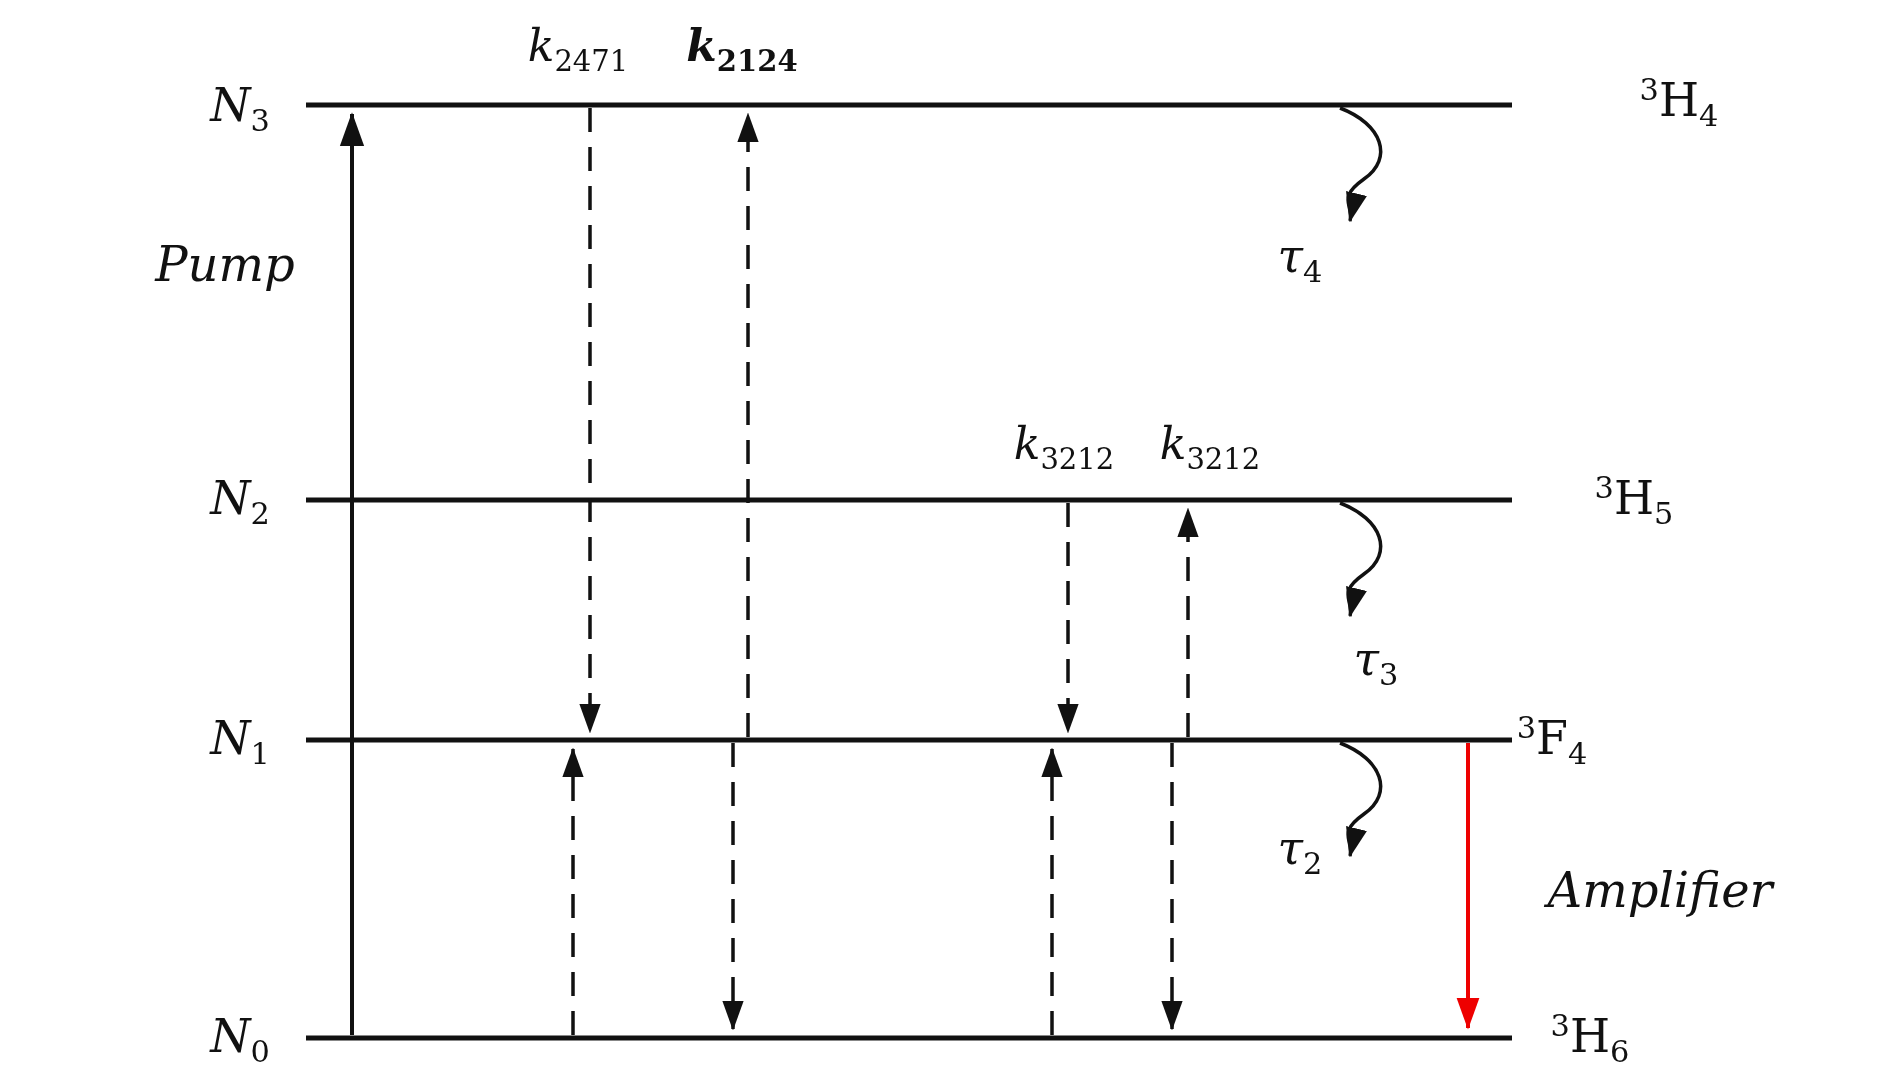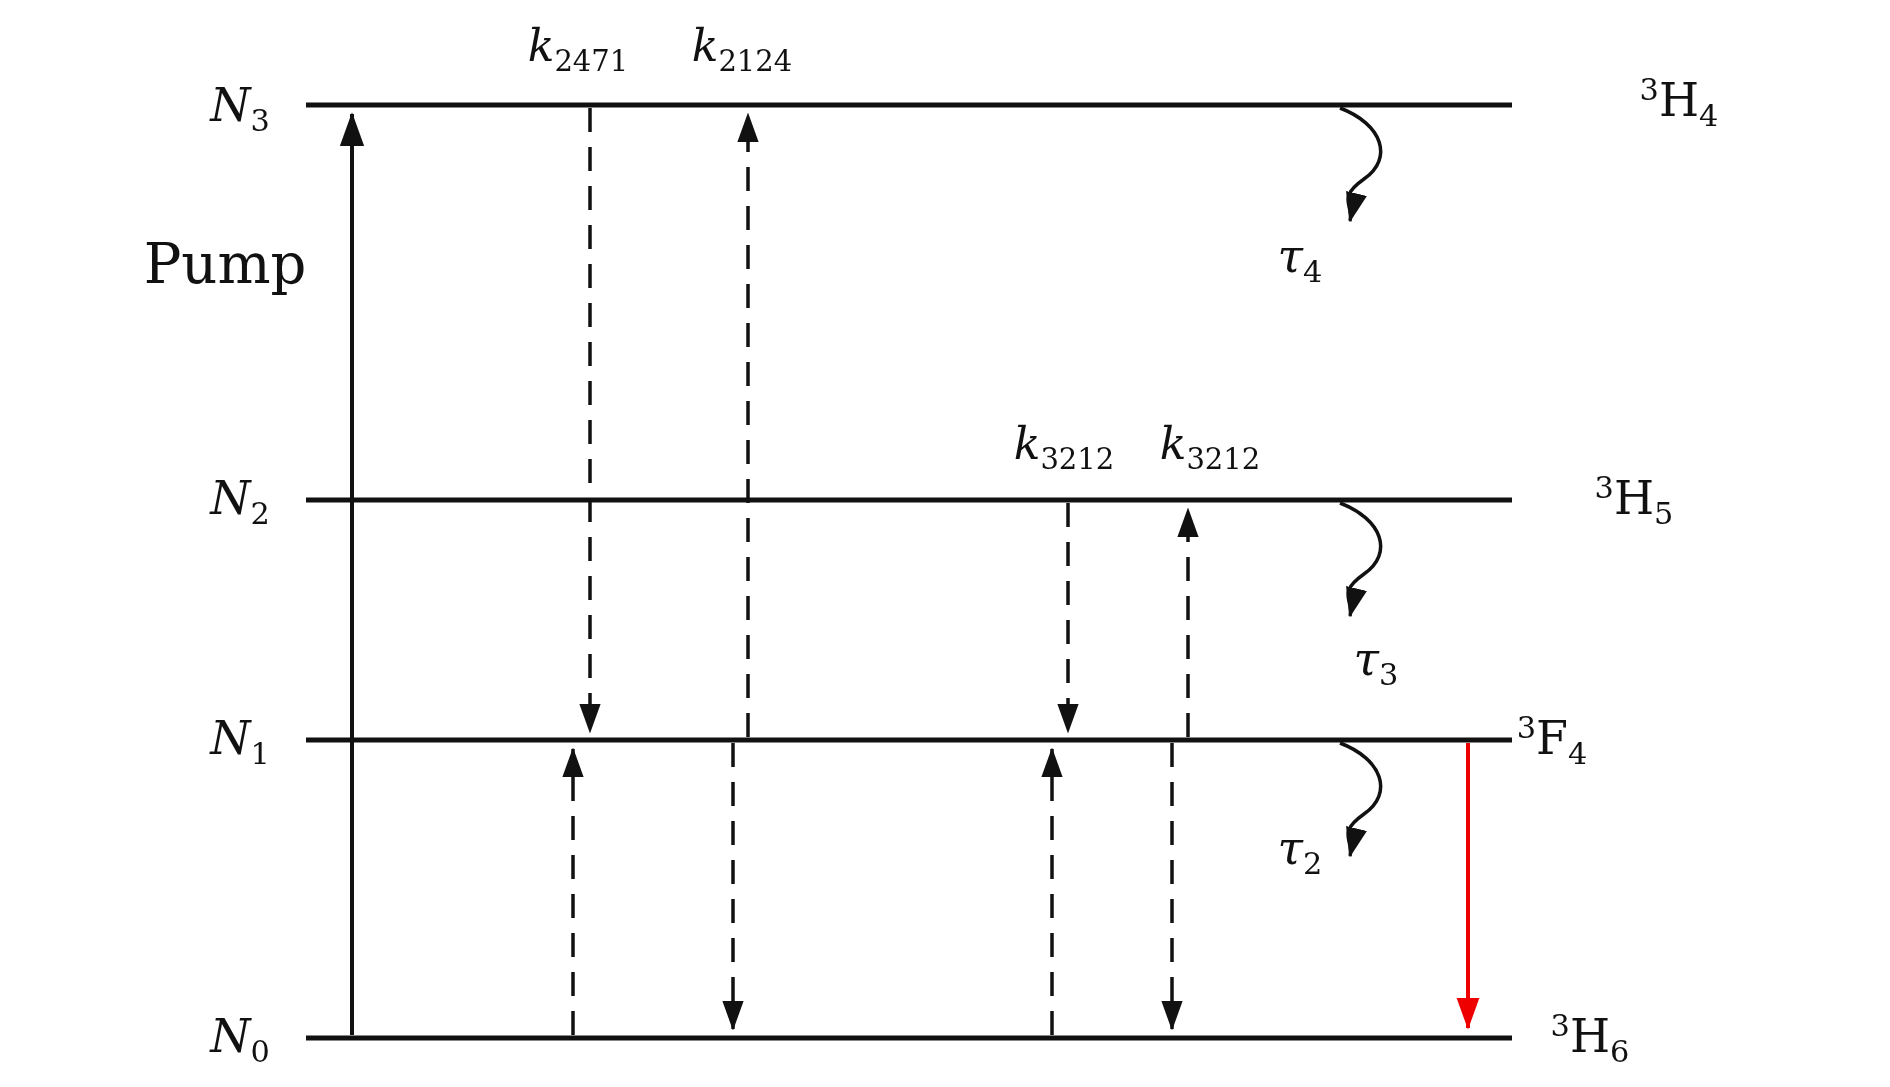--- a/index.html
+++ b/index.html
@@ -17,21 +17,21 @@
     transform: translate(-50%, -50%);
     font-size: 46px;
     line-height: 1;
     white-space: nowrap;
     color: #111111;
   }
   .lbl.math .m { font-style: italic; }
   .lbl sub { font-size: 66%; font-style: normal; line-height: 0; }
   .lbl sup { font-size: 66%; font-style: normal; line-height: 0; }
   .lbl.small { font-size: 44px; }
-  .lbl.word { font-size: 56px; }
+  .lbl.word { font-size: 48px; font-style: italic; }
 </style>
 </head>
 <body>
 
 <div class="canvas">
 
   <svg width="1890" height="1087" viewBox="0 0 1890 1087">
     <defs>
       <marker id="ah-black" viewBox="0 0 10 10" refX="9.5" refY="5" markerWidth="8.5" markerHeight="8.5" orient="auto-start-reverse">
         <path d="M0 1.4 L10 5 L0 8.6 z" fill="#111111"></path>
@@ -71,23 +71,24 @@
   <div class="lbl math" style="left:240px; top:498px;"><span class="m">N</span><sub>2</sub></div>
   <div class="lbl math" style="left:240px; top:738px;"><span class="m">N</span><sub>1</sub></div>
   <div class="lbl math" style="left:240px; top:1036px;"><span class="m">N</span><sub>0</sub></div>
 
   <div class="lbl" style="left:1679px; top:100px;"><sup>3</sup><span>H</span><sub>4</sub></div>
   <div class="lbl" style="left:1590px; top:498px;margin-left:44px;"><sup>3</sup><span>H</span><sub>5</sub></div>
   <div class="lbl" style="left:1552px; top:738px;"><sup>3</sup><span>F</span><sub>4</sub></div>
   <div class="lbl" style="left:1590px; top:1036px;"><sup>3</sup><span>H</span><sub>6</sub></div>
 
   <div class="lbl word" style="left:225px; top:264px;"><span>Pump</span></div>
+  <div class="lbl word" style="left:1660px; top:890px;"><span>Amplifier</span></div>
 
   <div class="lbl math small" style="left:578px; top:46px;"><span class="m">k</span><sub>2471</sub></div>
-  <div class="lbl math small" style="left:742px; top:46px;"><span class="m">k</span><sub>2124</sub></div>
+  <div class="lbl math small" style="left:742px; top:46px;font-weight:bold;"><span class="m">k</span><sub>2124</sub></div>
   <div class="lbl math small" style="left:1064px; top:444px;"><span class="m">k</span><sub>3212</sub></div>
   <div class="lbl math small" style="left:1210px; top:444px;"><span class="m">k</span><sub>3212</sub></div>
 
   <div class="lbl math" style="left:1300px; top:216px;margin-top:40px;"><span class="m">τ</span><sub>4</sub></div>
   <div class="lbl math" style="left:1376px; top:614px;margin-top:45px;"><span class="m">τ</span><sub>3</sub></div>
   <div class="lbl math" style="left:1300px; top:848px;"><span class="m">τ</span><sub>2</sub></div>
 
 </div>
 
 </body></html>

